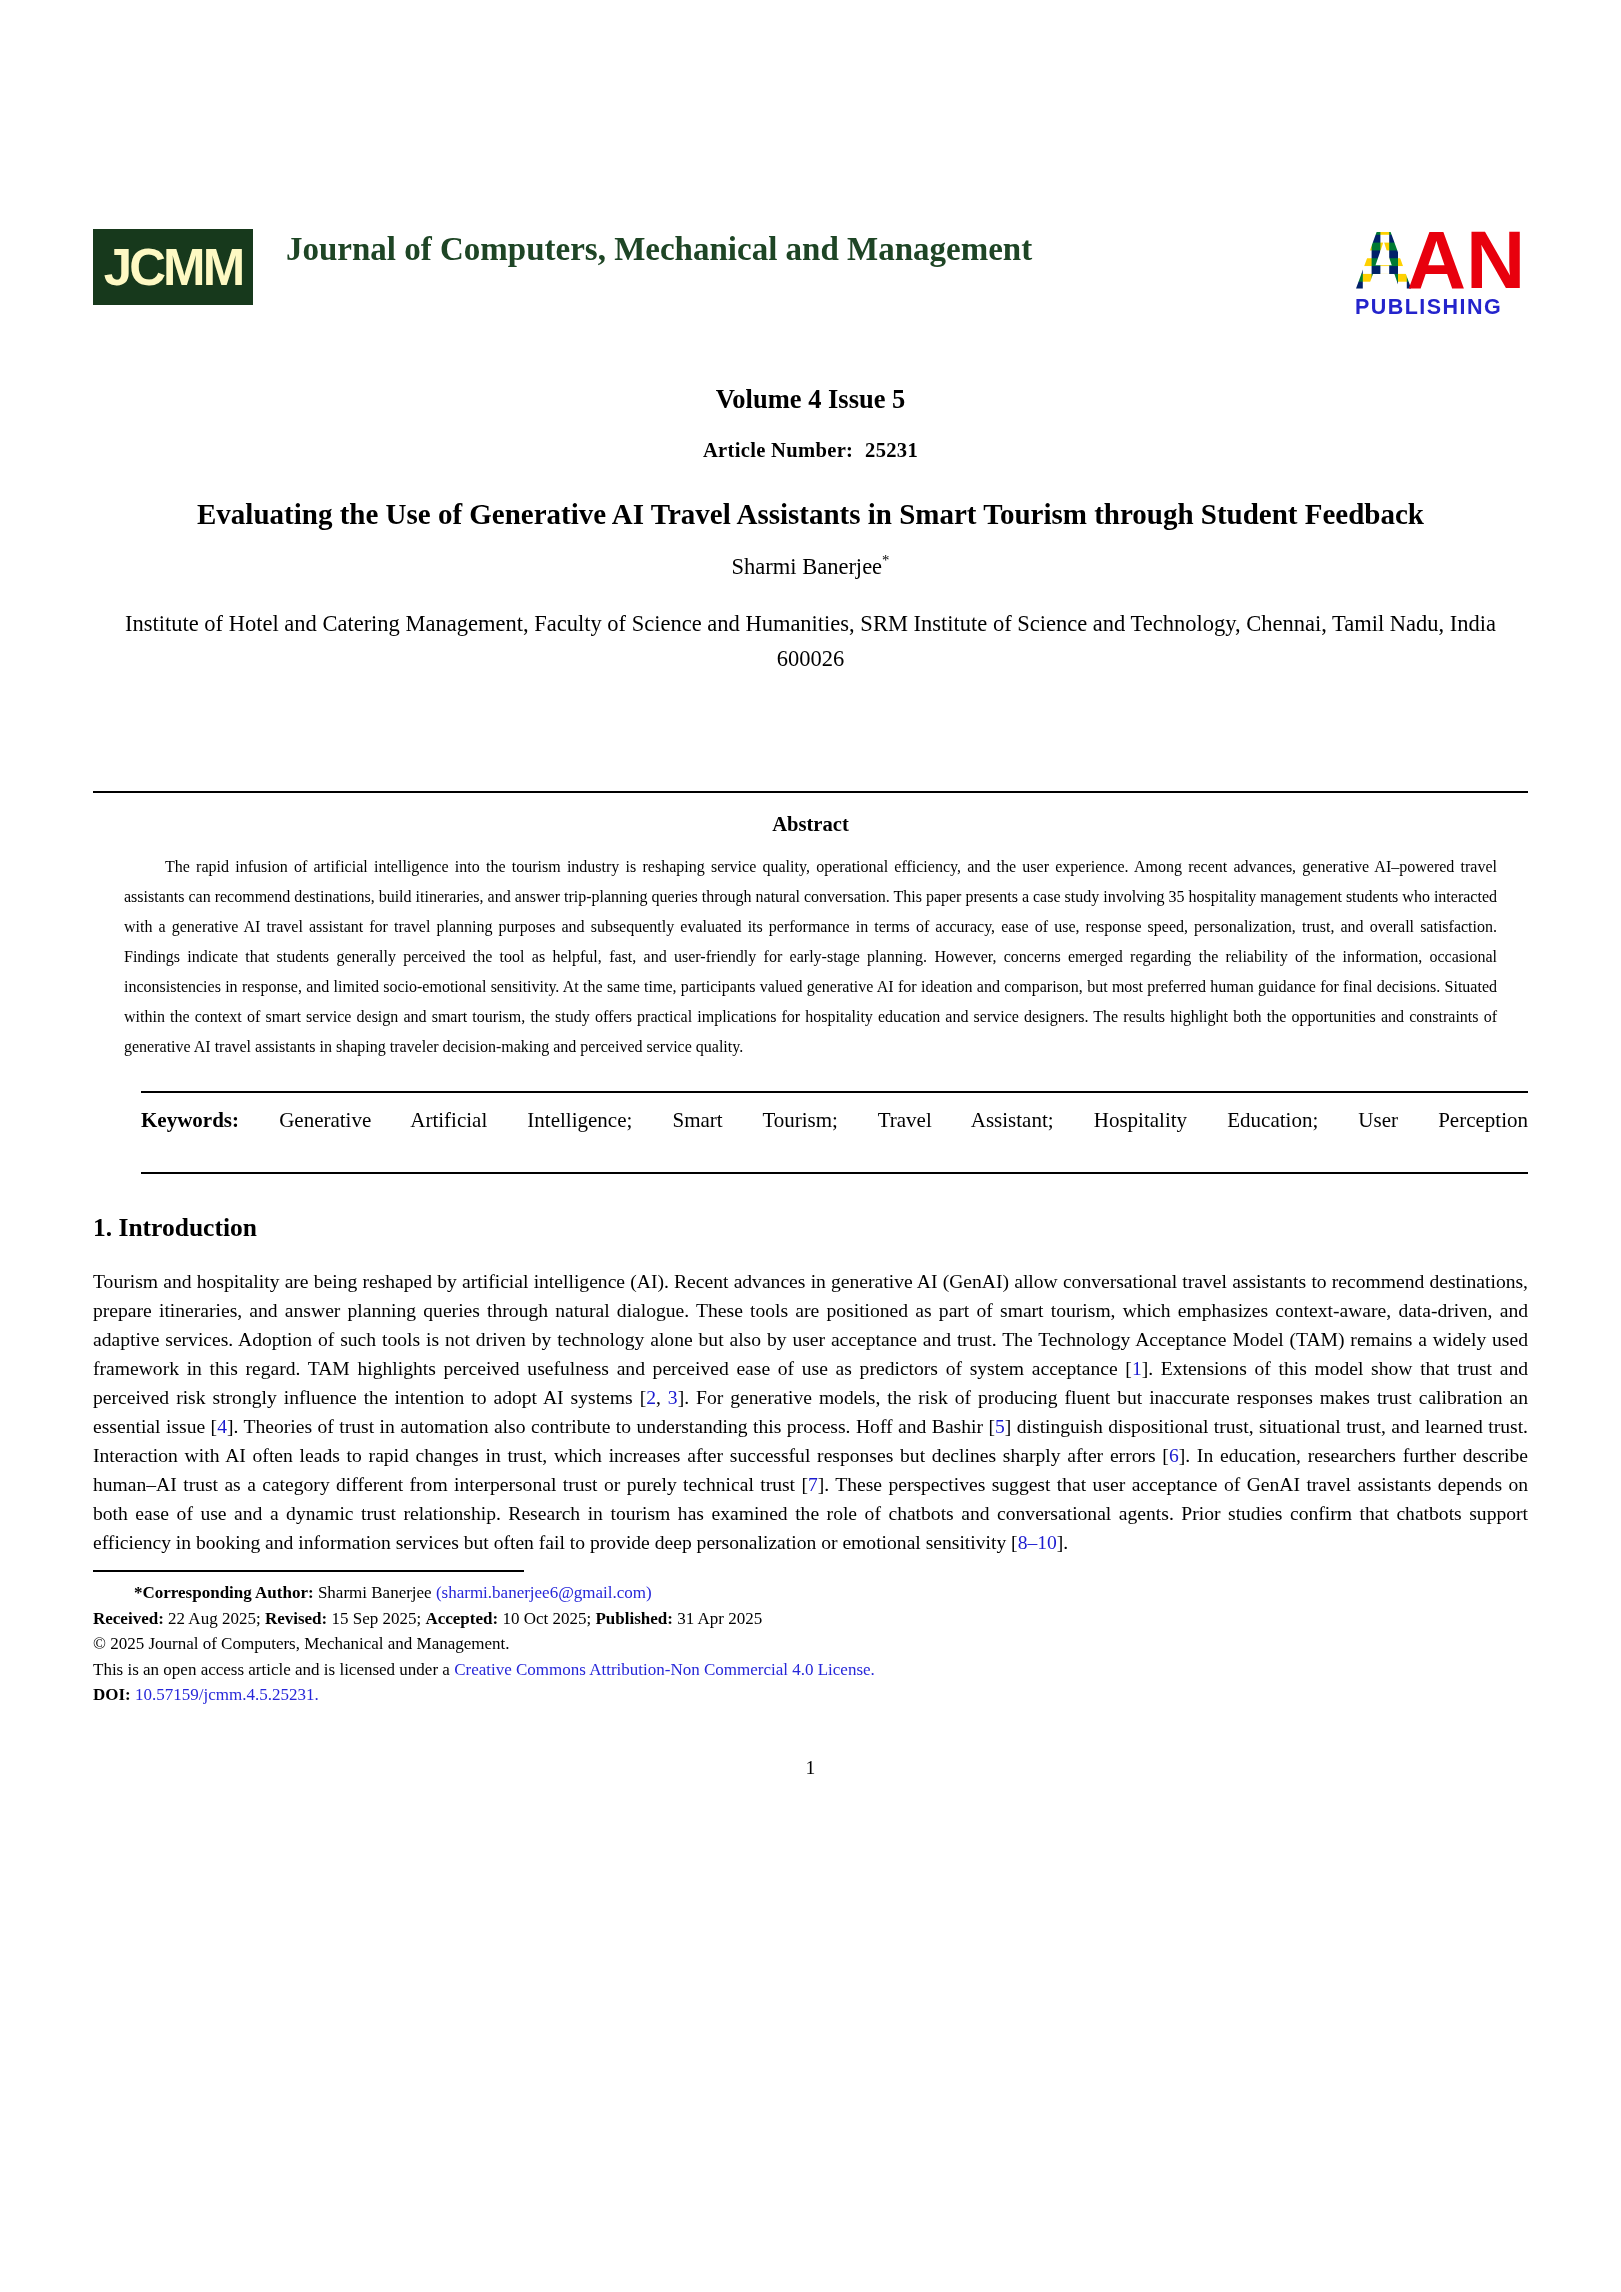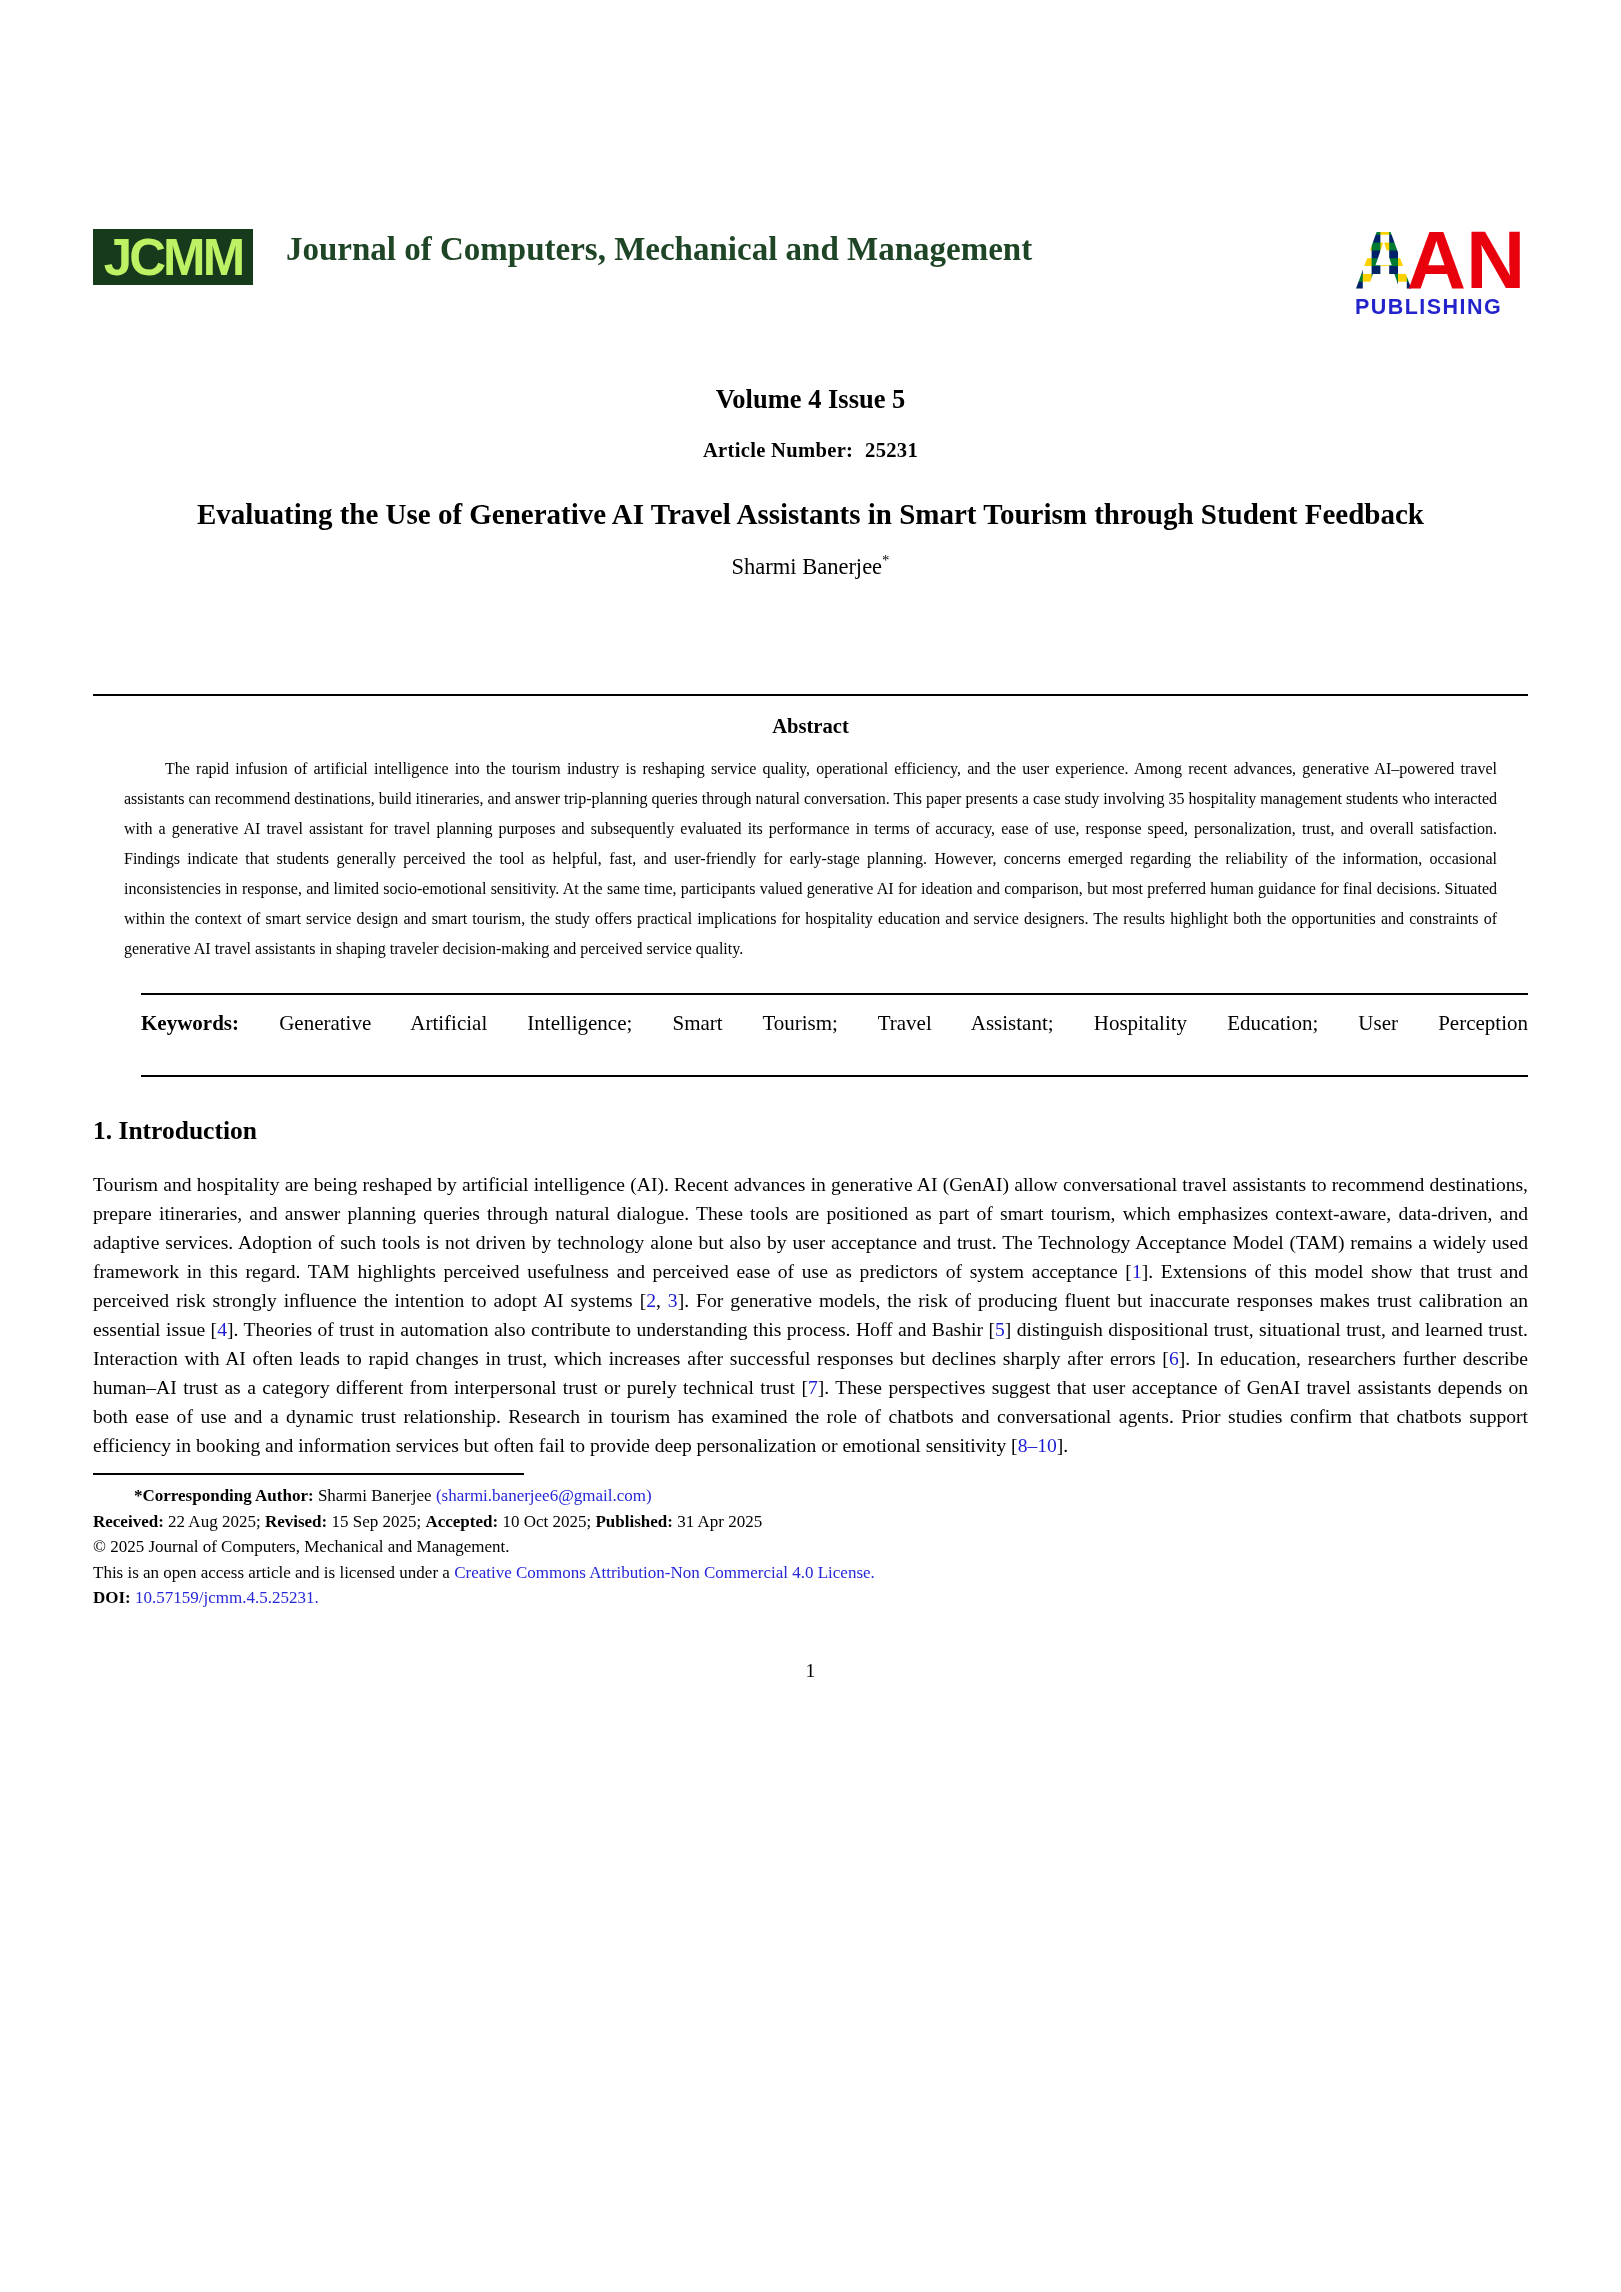--- a/index.html
+++ b/index.html
@@ -17,23 +17,23 @@
     box-sizing:border-box;
     padding:229px 93px 0 93px;
     background:#ffffff;
     font-family:"Liberation Serif", serif;
     color:#000;
     overflow:hidden;
   }
   
   .hdr{display:flex;align-items:flex-start;}
   .jcmm-logo{
-    width:160px;height:56px;flex:0 0 160px;
+    width:160px;height:76px;flex:0 0 160px;
     background:var(--logo-green);
-    color:#bef264;display:flex;align-items:center;justify-content:center;
+    color:#fef9c3;display:flex;align-items:center;justify-content:center;
     font-family:"Liberation Sans", sans-serif;
     font-weight:bold;font-size:51px;letter-spacing:-2.9px;
     transform-origin:left top;
   }
   .hdr-center{flex:1;padding-left:33px;min-width:0;}
   .journal-title{
     font-size:33px;font-weight:bold;color:var(--journal-green);
     white-space:nowrap;line-height:1.25;
   }
   .hdr-sub{display:flex;justify-content:space-between;margin-top:4.9px;font-size:17px;padding-right:9.8px;}
@@ -109,20 +109,21 @@
 
   <div class="volume">Volume 4 Issue 5</div>
   <div class="artnum">
     <span>Article Number:</span><span class="gap"></span><span>25231</span>
   </div>
 
   <div class="title">Evaluating the Use of Generative AI Travel Assistants in Smart Tourism through Student Feedback</div>
   <div class="author">
     <span>Sharmi Banerjee</span><sup>*</sup>
   </div>
+  <div class="affil">Institute of Hotel and Catering Management, Faculty of Science and Humanities, SRM Institute of Science and Technology, Chennai, Tamil Nadu, India 600026</div>
 
   <hr class="abs-rule">
   <div class="abs-head">Abstract</div>
   <div class="abs-body">The rapid infusion of artificial intelligence into the tourism industry is reshaping service quality, operational efficiency, and the user experience. Among recent advances, generative AI–powered travel assistants can recommend destinations, build itineraries, and answer trip-planning queries through natural conversation. This paper presents a case study involving 35 hospitality management students who interacted with a generative AI travel assistant for travel planning purposes and subsequently evaluated its performance in terms of accuracy, ease of use, response speed, personalization, trust, and overall satisfaction. Findings indicate that students generally perceived the tool as helpful, fast, and user-friendly for early-stage planning. However, concerns emerged regarding the reliability of the information, occasional inconsistencies in response, and limited socio-emotional sensitivity. At the same time, participants valued generative AI for ideation and comparison, but most preferred human guidance for final decisions. Situated within the context of smart service design and smart tourism, the study offers practical implications for hospitality education and service designers. The results highlight both the opportunities and constraints of generative AI travel assistants in shaping traveler decision-making and perceived service quality.</div>
 
   <div class="kw"><span class="seg-b">Keywords: </span><span>Generative Artificial Intelligence; Smart Tourism; Travel Assistant; Hospitality Education; User Perception</span></div>
 
   <div class="sec-head">1. Introduction</div>
   <div class="body-par"><span>Tourism and hospitality are being reshaped by artificial intelligence (AI). Recent advances in generative AI (GenAI) allow conversational travel assistants to recommend destinations, prepare itineraries, and answer planning queries through natural dialogue. These tools are positioned as part of smart tourism, which emphasizes context-aware, data-driven, and adaptive services. Adoption of such tools is not driven by technology alone but also by user acceptance and trust. The Technology Acceptance Model (TAM) remains a widely used framework in this regard. TAM highlights perceived usefulness and perceived ease of use as predictors of system acceptance [</span><span class="seg-c">1</span><span>]. Extensions of this model show that trust and perceived risk strongly influence the intention to adopt AI systems [</span><span class="seg-c">2</span><span>, </span><span class="seg-c">3</span><span>]. For generative models, the risk of producing fluent but inaccurate responses makes trust calibration an essential issue [</span><span class="seg-c">4</span><span>]. Theories of trust in automation also contribute to understanding this process. Hoff and Bashir [</span><span class="seg-c">5</span><span>] distinguish dispositional trust, situational trust, and learned trust. Interaction with AI often leads to rapid changes in trust, which increases after successful responses but declines sharply after errors [</span><span class="seg-c">6</span><span>]. In education, researchers further describe human–AI trust as a category different from interpersonal trust or purely technical trust [</span><span class="seg-c">7</span><span>]. These perspectives suggest that user acceptance of GenAI travel assistants depends on both ease of use and a dynamic trust relationship. Research in tourism has examined the role of chatbots and conversational agents. Prior studies confirm that chatbots support efficiency in booking and information services but often fail to provide deep personalization or emotional sensitivity [</span><span class="seg-c">8–10</span><span>].</span></div>
 

